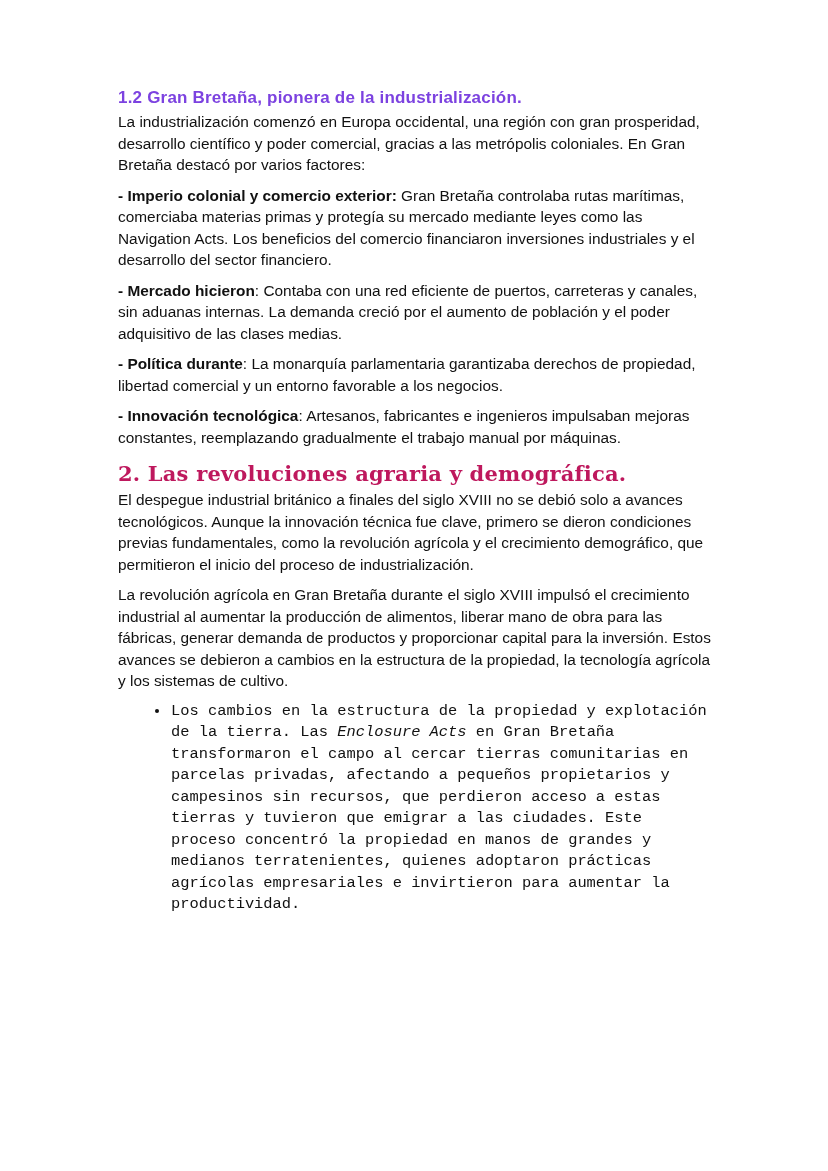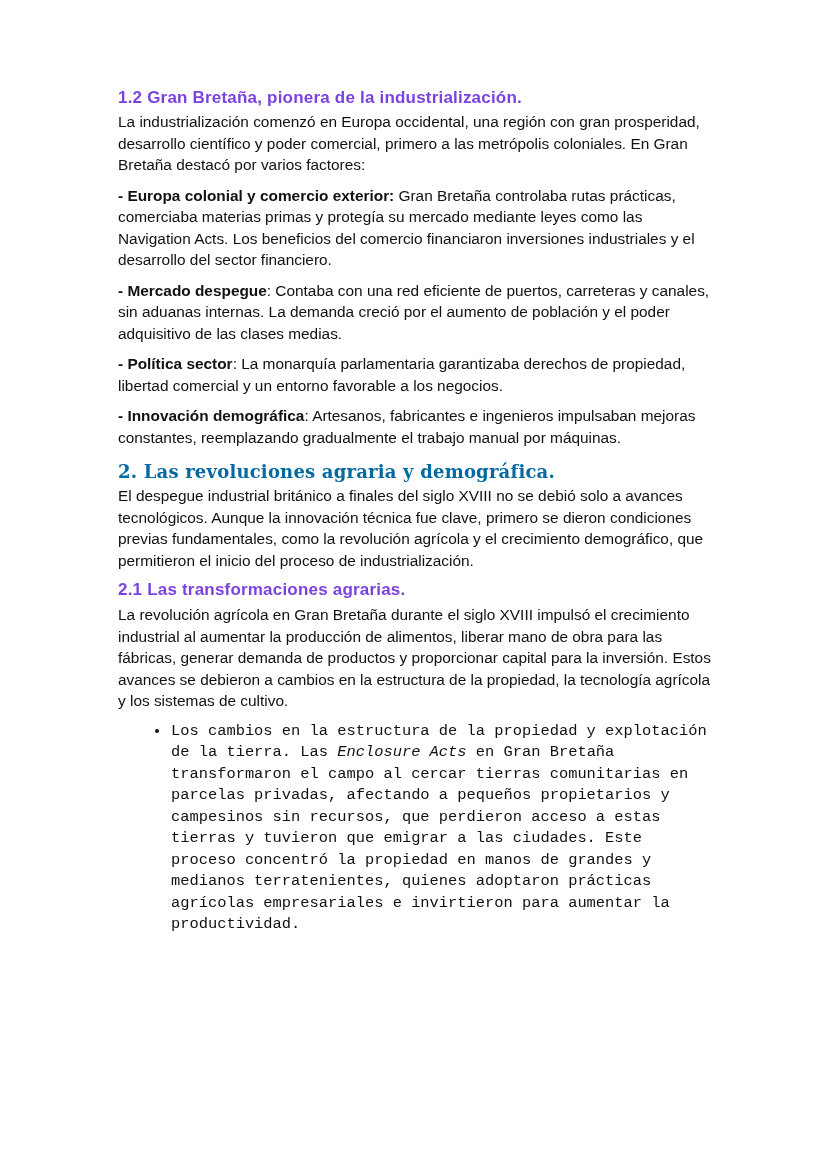--- a/index.html
+++ b/index.html
@@ -32,23 +32,23 @@
     letter-spacing: 0.2px;
     color: #7c42e0;
     font-family: "Liberation Sans", sans-serif;
   }
   .subheading.spaced {
     margin-top: 5px;
     margin-bottom: 4px;
   }
   .main-heading {
     margin: 13px 0 3px 0;
-    font-size: 18px;
+    font-size: 21px;
     font-weight: bold;
-    color: #0369a1;
+    color: #be185d;
     font-family: "DejaVu Serif", serif;
     letter-spacing: 0.2px;
   }
   .factor-label {
     font-weight: bold;
   }
   ul.doc-list {
     margin: 1px 0 0 0;
     padding-left: 52px;
     font-family: Liberation Mono, monospace;
@@ -62,36 +62,35 @@
     font-style: italic;
   }
 </style>
 </head>
 <body>
 
 <div class="page">
 
   <h3 class="subheading">1.2 Gran Bretaña, pionera de la industrialización.</h3>
 
-  <p>La industrialización comenzó en Europa occidental, una región con gran prosperidad, desarrollo científico y poder comercial, primero a las metrópolis coloniales. En Gran Bretaña destacó por varios factores:</p>
+  <p>La industrialización comenzó en Europa occidental, una región con gran prosperidad, desarrollo científico y poder comercial, gracias a las metrópolis coloniales. En Gran Bretaña destacó por varios factores:</p>
 
-  <p><span class="factor-label">- Europa colonial y comercio exterior:</span><span> Gran Bretaña controlaba rutas prácticas, comerciaba materias primas y protegía su mercado mediante leyes como las Navigation Acts. Los beneficios del comercio financiaron inversiones industriales y el desarrollo del sector financiero.</span></p>
+  <p><span class="factor-label">- Imperio colonial y comercio exterior:</span><span> Gran Bretaña controlaba rutas marítimas, comerciaba materias primas y protegía su mercado mediante leyes como las Navigation Acts. Los beneficios del comercio financiaron inversiones industriales y el desarrollo del sector financiero.</span></p>
 
-  <p><span class="factor-label">- Mercado despegue</span><span>: Contaba con una red eficiente de puertos, carreteras y canales, sin aduanas internas. La demanda creció por el aumento de población y el poder adquisitivo de las clases medias.</span></p>
+  <p><span class="factor-label">- Mercado hicieron</span><span>: Contaba con una red eficiente de puertos, carreteras y canales, sin aduanas internas. La demanda creció por el aumento de población y el poder adquisitivo de las clases medias.</span></p>
 
-  <p><span class="factor-label">- Política sector</span><span>: La monarquía parlamentaria garantizaba derechos de propiedad, libertad comercial y un entorno favorable a los negocios.</span></p>
+  <p><span class="factor-label">- Política durante</span><span>: La monarquía parlamentaria garantizaba derechos de propiedad, libertad comercial y un entorno favorable a los negocios.</span></p>
 
-  <p><span class="factor-label">- Innovación demográfica</span><span>: Artesanos, fabricantes e ingenieros impulsaban mejoras constantes, reemplazando gradualmente el trabajo manual por máquinas.</span></p>
+  <p><span class="factor-label">- Innovación tecnológica</span><span>: Artesanos, fabricantes e ingenieros impulsaban mejoras constantes, reemplazando gradualmente el trabajo manual por máquinas.</span></p>
 
 
   <h2 class="main-heading">2. Las revoluciones agraria y demográfica.</h2>
 
   <p>El despegue industrial británico a finales del siglo XVIII no se debió solo a avances tecnológicos. Aunque la innovación técnica fue clave, primero se dieron condiciones previas fundamentales, como la revolución agrícola y el crecimiento demográfico, que permitieron el inicio del proceso de industrialización.</p>
 
-  <h3 class="subheading spaced">2.1 Las transformaciones agrarias.</h3>
 
   <p>La revolución agrícola en Gran Bretaña durante el siglo XVIII impulsó el crecimiento industrial al aumentar la producción de alimentos, liberar mano de obra para las fábricas, generar demanda de productos y proporcionar capital para la inversión. Estos avances se debieron a cambios en la estructura de la propiedad, la tecnología agrícola y los sistemas de cultivo.</p>
 
   <ul class="doc-list">
     <li><span>Los cambios en la estructura de la propiedad y explotación de la tierra. Las </span><span class="italic">Enclosure Acts</span><span> en Gran Bretaña transformaron el campo al cercar tierras comunitarias en parcelas privadas, afectando a pequeños propietarios y campesinos sin recursos, que perdieron acceso a estas tierras y tuvieron que emigrar a las ciudades. Este proceso concentró la propiedad en manos de grandes y medianos terratenientes, quienes adoptaron prácticas agrícolas empresariales e invirtieron para aumentar la productividad.</span></li>
   </ul>
 
 </div>
 
 </body></html>

